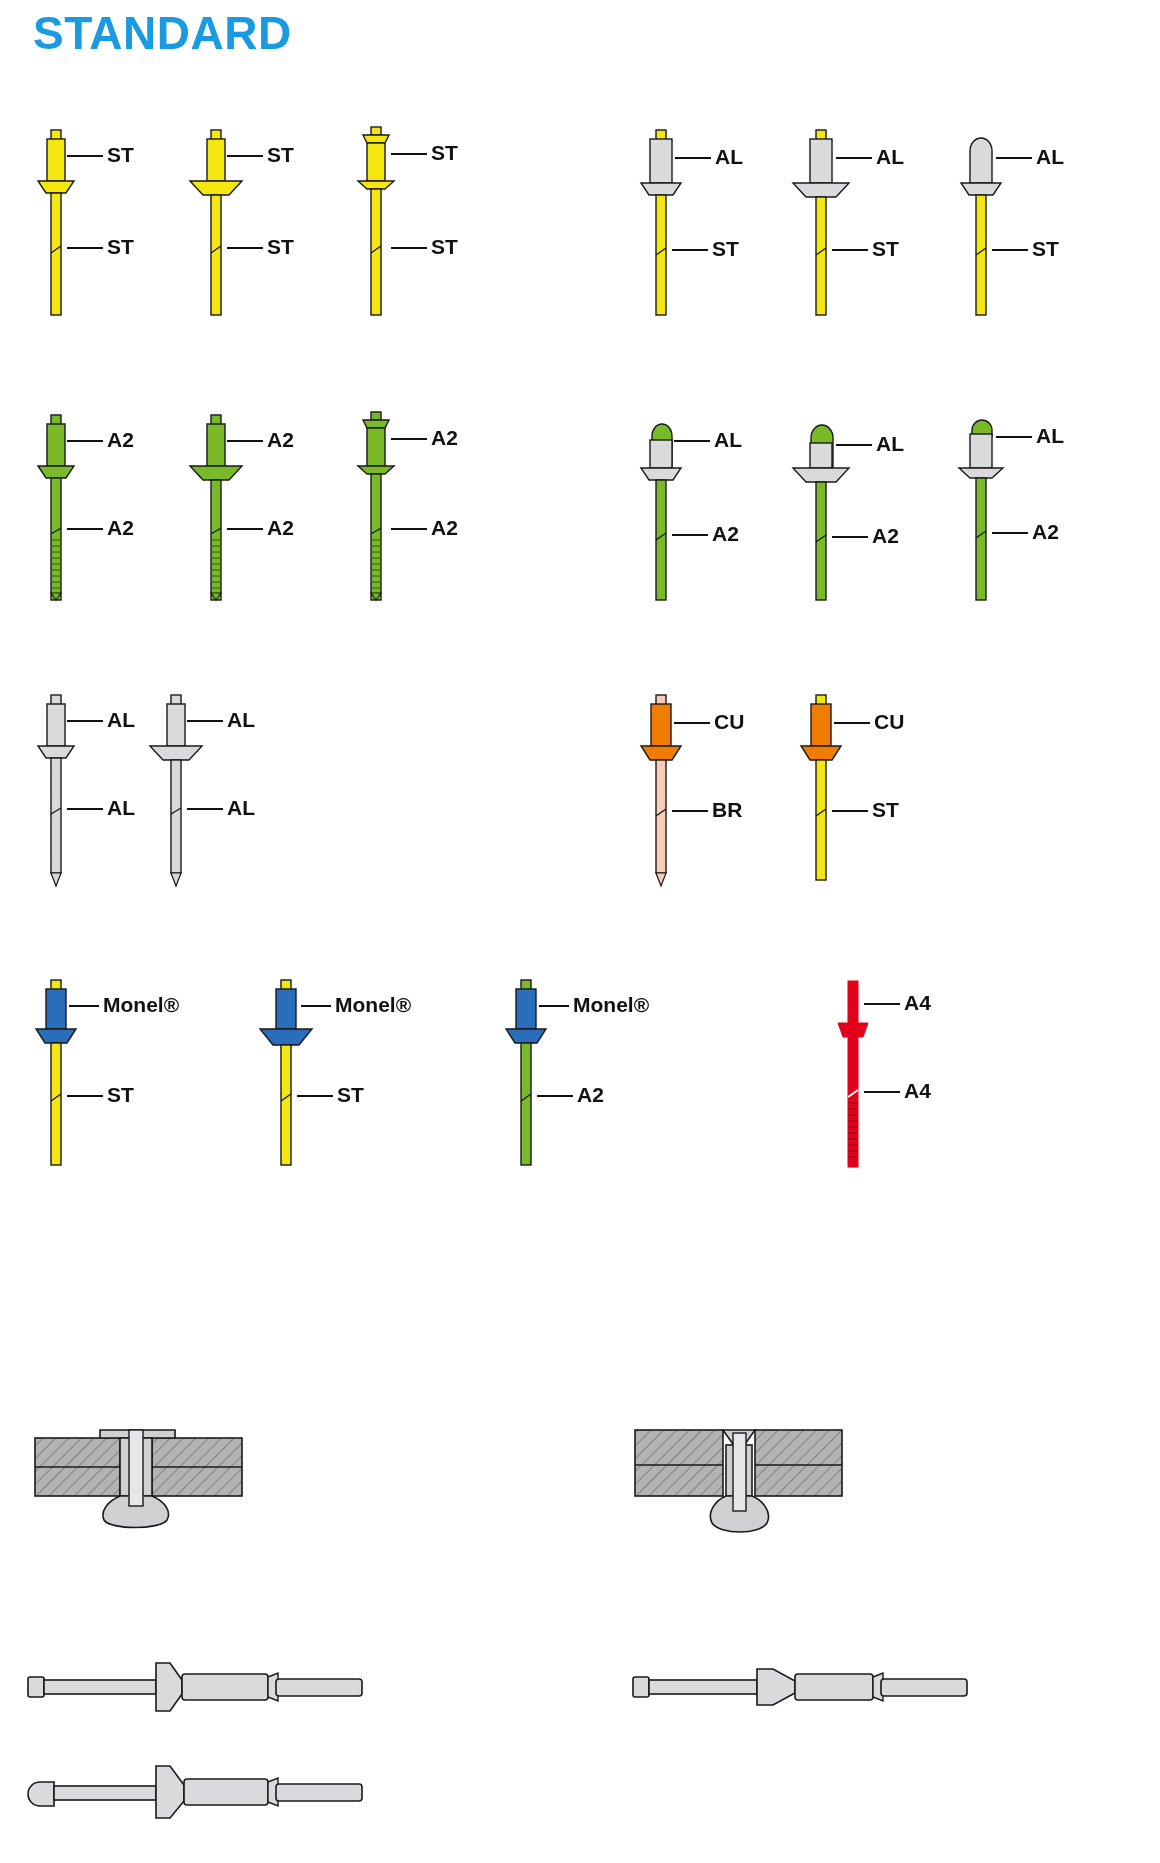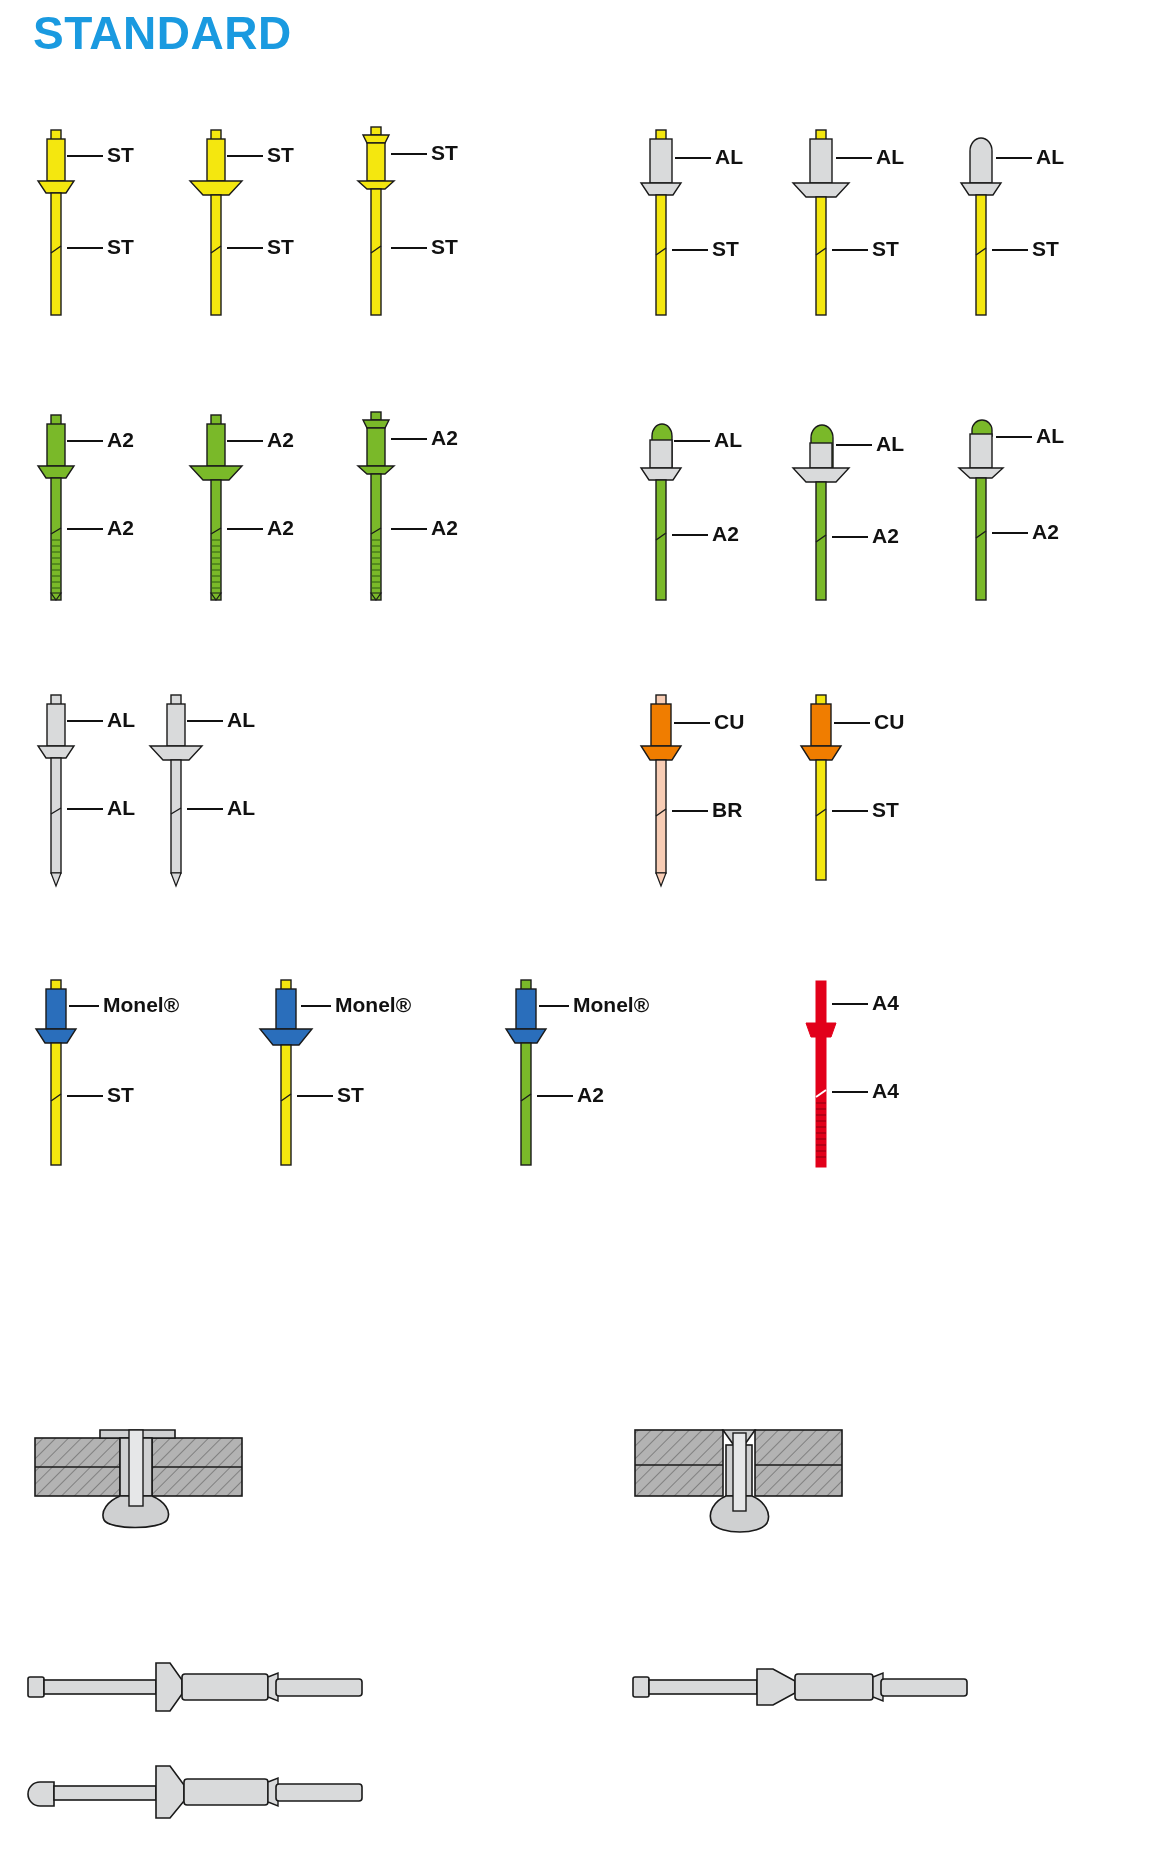--- a/index.html
+++ b/index.html
@@ -360,21 +360,21 @@
     <path d="M11 54 L51 54 L42 68 L20 68 Z" fill="#2a6ebb" stroke="#1a1a1a" stroke-width="1.4"></path>
     <rect x="26" y="68" width="10" height="122" fill="#7ab929" stroke="#1a1a1a" stroke-width="1.4"></rect>
     <path d="M26 126 L36 119" stroke="#1a1a1a" stroke-width="1.4" fill="none"></path>
   </svg>
   <div class="leader" style="left:44px; top:30px; width:30px;"></div>
   <div class="lbl" style="left:78px; top:18px;">Monel®</div>
   <div class="leader" style="left:42px; top:120px; width:36px;"></div>
   <div class="lbl" style="left:82px; top:108px;">A2</div>
 </div>
 
-<div class="rivet" style="left:790px; top:975px;">
+<div class="rivet" style="left:822px; top:975px;">
   <svg class="art" viewBox="0 0 70 230">
     <rect x="26" y="6" width="10" height="42" fill="#e2001a" stroke="#e2001a" stroke-width="1"></rect>
     <path d="M16 48 L46 48 L41 62 L21 62 Z" fill="#e2001a" stroke="#e2001a" stroke-width="1"></path>
     <rect x="26" y="62" width="10" height="130" fill="#e2001a" stroke="#e2001a" stroke-width="1"></rect>
     <path d="M26 122 L36 115" stroke="#ffffff" stroke-width="2" fill="none"></path>
     <g stroke="#8a0010" stroke-width="1">
       <path d="M26 128 H36"></path>
         <path d="M26 134 H36"></path>
         <path d="M26 140 H36"></path>
         <path d="M26 146 H36"></path>

